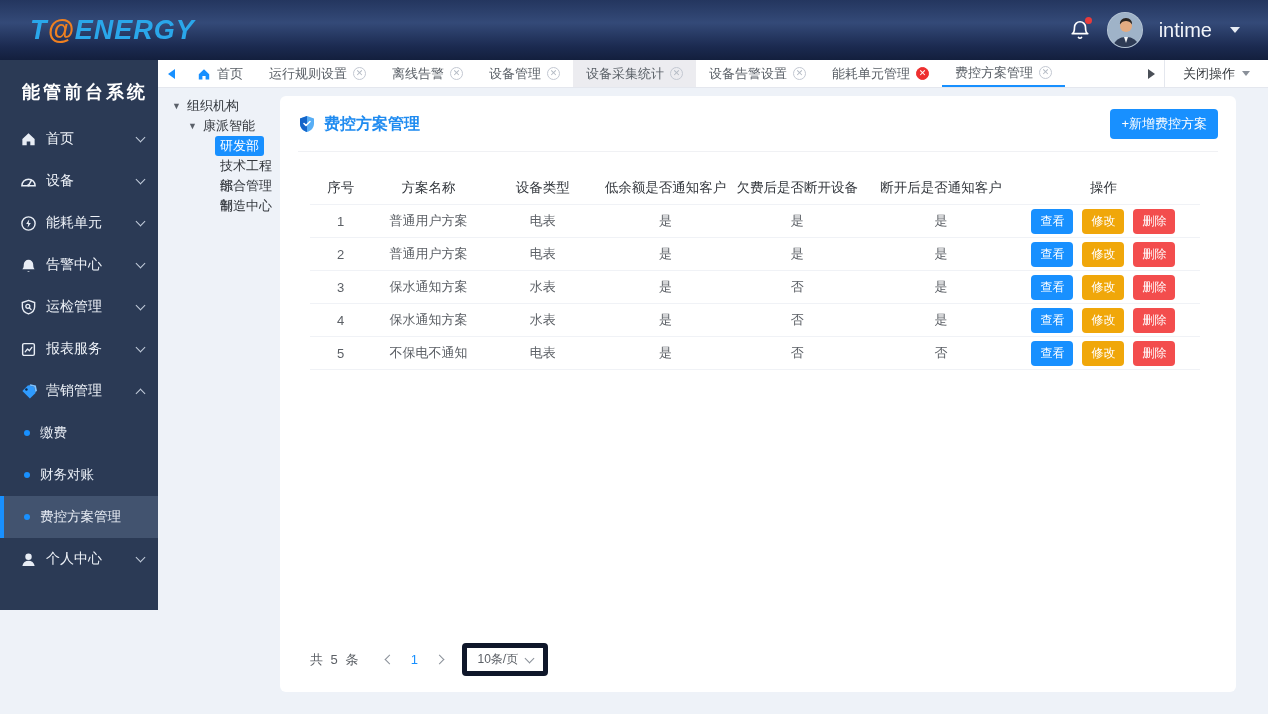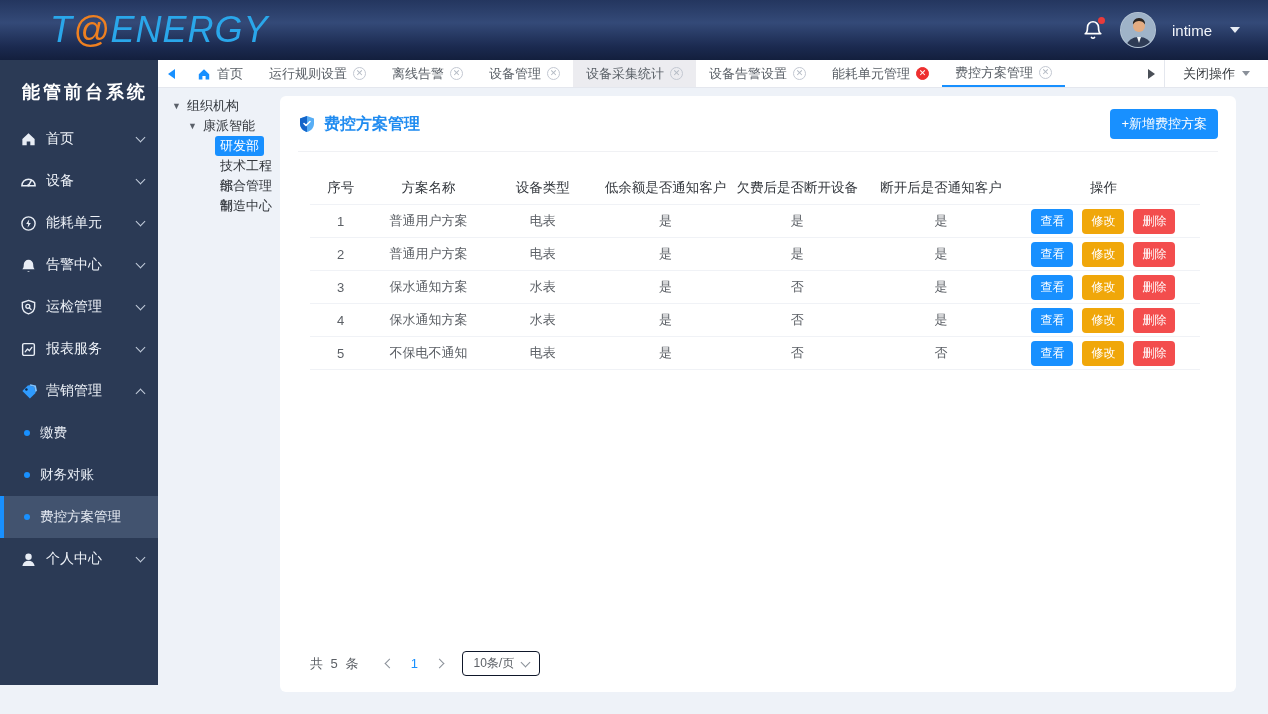--- a/index.html
+++ b/index.html
@@ -9,32 +9,32 @@
     font-family:"Liberation Sans","DejaVu Sans",sans-serif;
     background:#eef2f8;
   }
   
   .topbar {
     position:absolute; left:0; top:0; width:1268px; height:60px;
     background:linear-gradient(180deg,#24365f 0%,#344a78 38%,#1b2a50 78%,#131f3d 100%);
     display:flex; align-items:center; justify-content:space-between;
     padding:0 28px 0 30px; z-index:5;
   }
-  .logo { font-size:36px; font-weight:400; letter-spacing:1px; font-style:italic;margin-left:20px; }
+  .logo { font-size:27px; font-weight:700; letter-spacing:1px; font-style:italic; }
   .logo .lb { color:#2aa7ea; }
   .logo .la { color:#ef8020; }
   .top-right { display:flex; align-items:center; gap:16px; }
   .bell-wrap { position:relative; width:22px; height:22px; cursor:pointer; }
   .bell-dot { position:absolute; right:-1px; top:-2px; width:7px; height:7px; border-radius:50%; background:#e93b3b; }
   .avatar { width:36px; height:36px; border-radius:50%; overflow:hidden; border:1px solid rgba(255,255,255,.25); background:#9fb3c8; }
-  .username { color:#f2f5fa; font-size:15px; }
+  .username { color:#f2f5fa; font-size:20px; }
   .caret-down { width:0; height:0; border-left:5px solid transparent; border-right:5px solid transparent; border-top:6px solid #e8edf5; margin-left:2px; }
   
   .sidebar {
-    position:absolute; left:0; top:60px; width:158px; height:625px;
+    position:absolute; left:0; top:60px; width:158px; height:550px;
     background:#2b3a55; color:#e8edf5; z-index:4;
   }
   .app-title { font-size:18px; font-weight:700; letter-spacing:3px; color:#fff; padding:20px 0 14px 22px; }
   .menu-item {
     height:42px; display:flex; align-items:center; padding:0 14px 0 20px; cursor:pointer; font-size:14px;
   }
   .menu-item .mi-icon { width:17px; height:17px; margin-right:9px; display:inline-flex; }
   .menu-item .mi-label { flex:1; color:#eef2f8; }
   .chev { width:7px; height:7px; border-right:1.6px solid #c3cddc; border-bottom:1.6px solid #c3cddc; transform:rotate(45deg); margin-top:-3px; }
   .chev.up { transform:rotate(-135deg); margin-top:4px; }
@@ -90,21 +90,21 @@
   .ops { display:flex; justify-content:center; gap:9px; }
   .op-btn { border:none; color:#fff; font-size:12px; padding:4px 9px; border-radius:4px; cursor:pointer; }
   .op-view { background:#1890ff; } .op-edit { background:#f0a70a; } .op-del { background:#f34d4d; }
   
   .pager { position:absolute; left:30px; bottom:16px; display:flex; align-items:center; gap:4px; font-size:13px; color:#5c6066; }
   .pg-total { letter-spacing:2px; margin-right:14px; }
   .pg-arrow { width:22px; height:22px; display:flex; align-items:center; justify-content:center; cursor:pointer; }
   .pg-ch { width:7px; height:7px; border-right:1.4px solid #8a9099; border-bottom:1.4px solid #8a9099; }
   .pg-ch.l { transform:rotate(135deg); } .pg-ch.r { transform:rotate(-45deg); }
   .pg-cur { color:#1890ff; width:20px; text-align:center; cursor:pointer; }
-  .pg-size { display:flex; align-items:center; gap:8px; border:1px solid #0f172a; border-radius:4px; padding:3px 10px; margin-left:8px; font-size:12px; color:#5c6066; cursor:pointer; }
+  .pg-size { display:flex; align-items:center; gap:8px; border:5px solid #0f172a; border-radius:4px; padding:3px 10px; margin-left:8px; font-size:12px; color:#5c6066; cursor:pointer; }
 </style>
 </head>
 <body>
 
 <div class="app">
 
   <div class="topbar">
     <div class="logo">
       <span class="lb">T</span><span class="la">@</span><span class="lb">ENERGY</span>
     </div>

